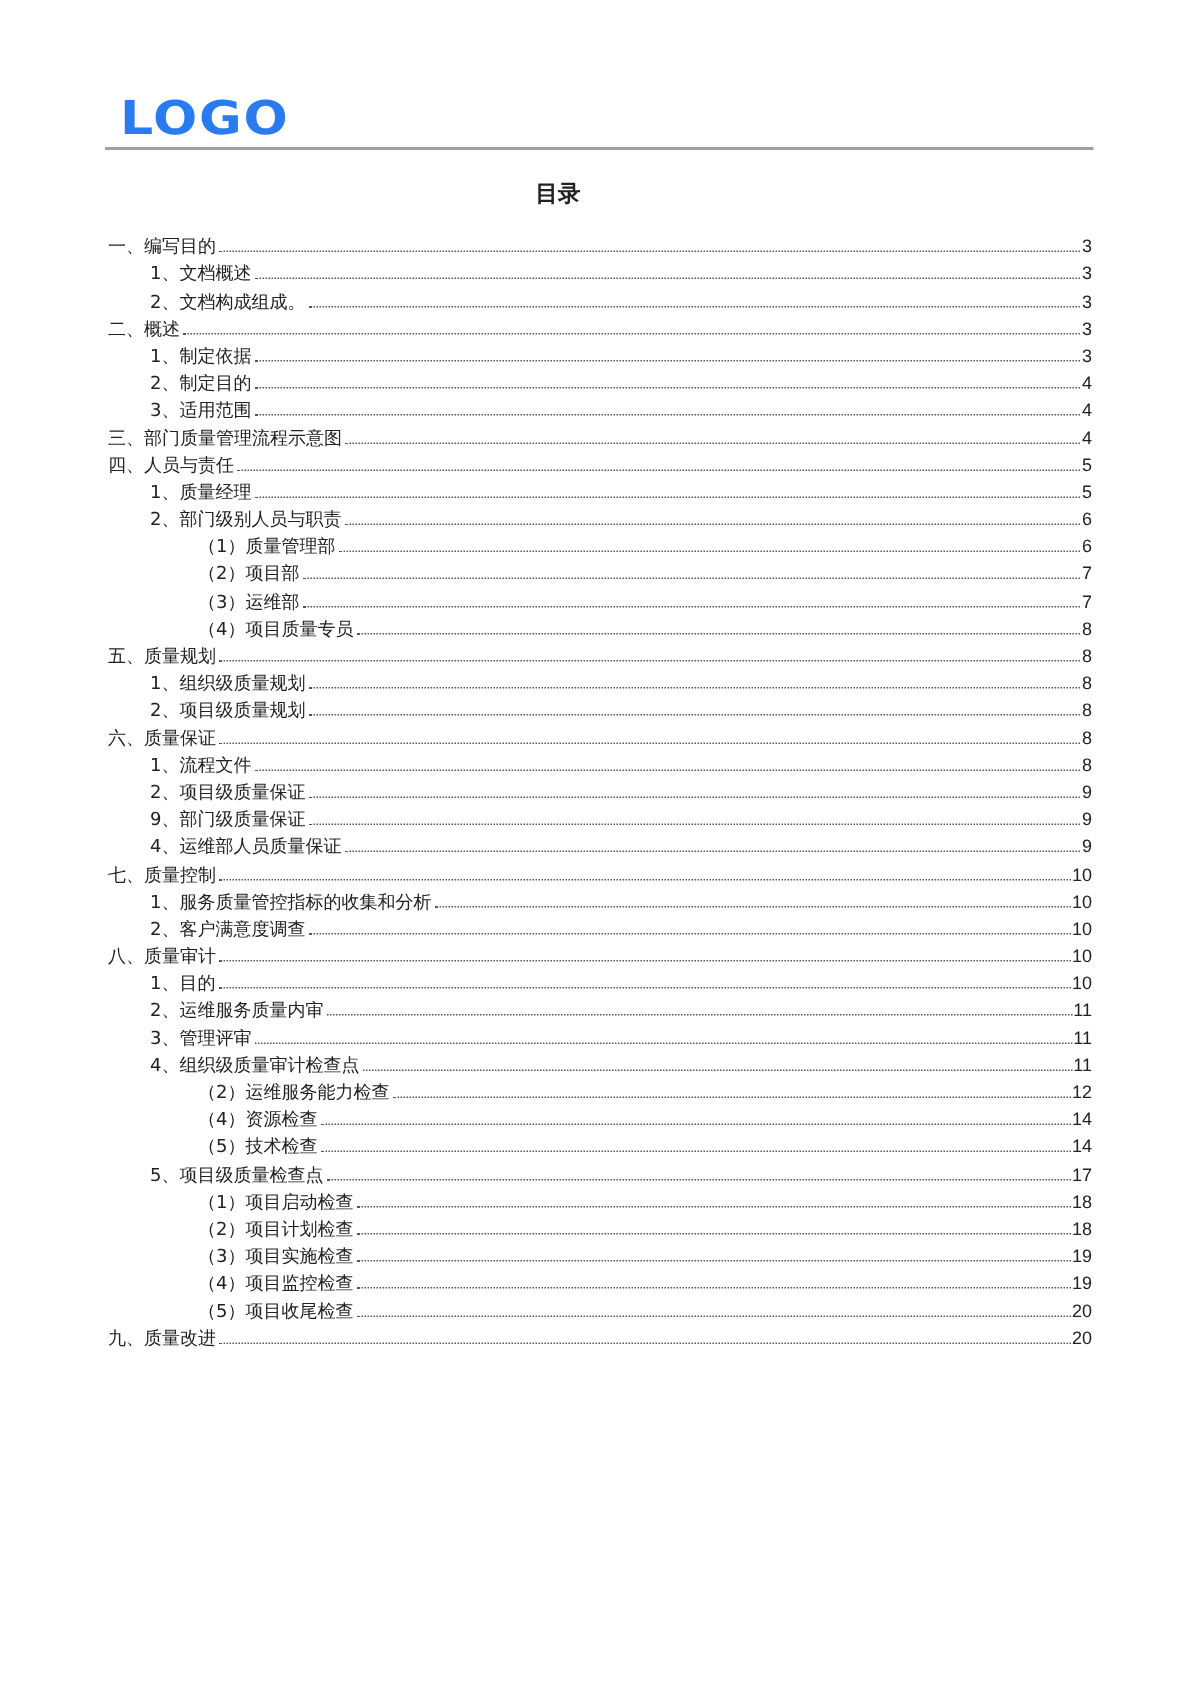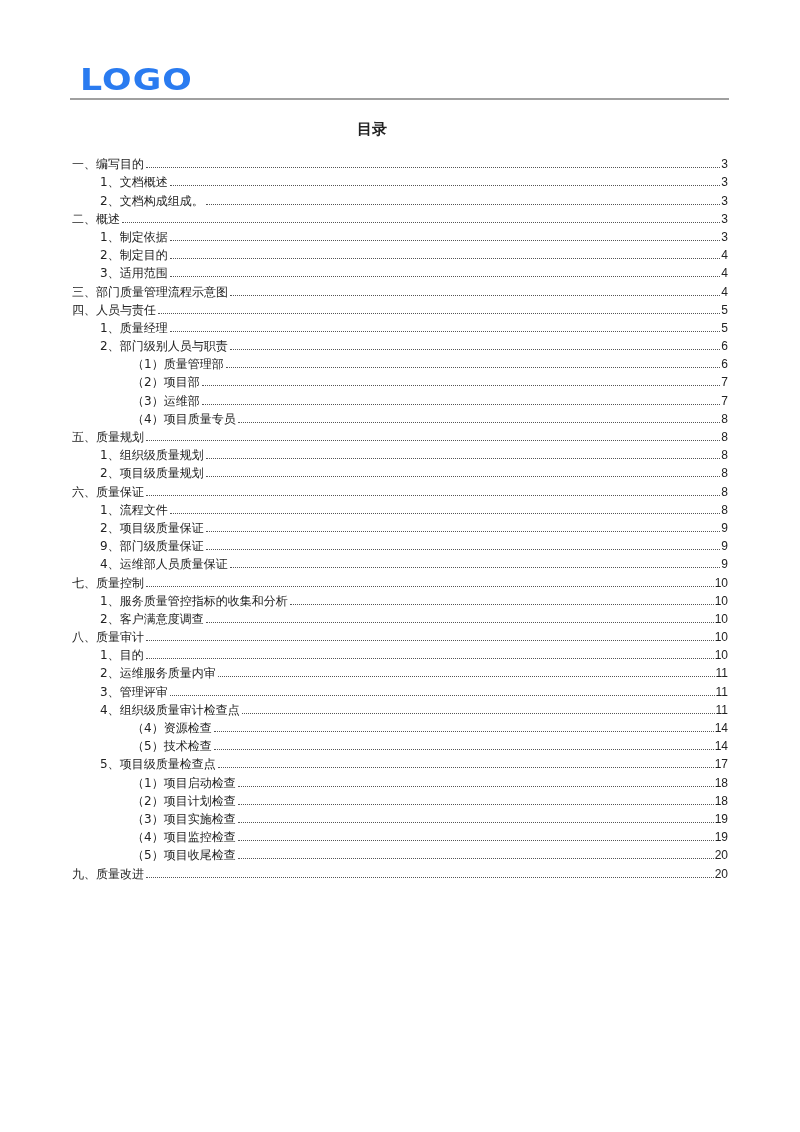--- a/index.html
+++ b/index.html
@@ -183,20 +183,25 @@
       <span class="toc-label">3、管理评审</span>
       <span class="toc-leader"></span>
       <span class="toc-page">11</span>
     </div>
     <div class="toc-row l2">
       <span class="toc-label">4、组织级质量审计检查点</span>
       <span class="toc-leader"></span>
       <span class="toc-page">11</span>
     </div>
     <div class="toc-row l3">
+      <span class="toc-label">（2）运维服务能力检查</span>
+      <span class="toc-leader"></span>
+      <span class="toc-page">12</span>
+    </div>
+    <div class="toc-row l3">
       <span class="toc-label">（4）资源检查</span>
       <span class="toc-leader"></span>
       <span class="toc-page">14</span>
     </div>
     <div class="toc-row l3">
       <span class="toc-label">（5）技术检查</span>
       <span class="toc-leader"></span>
       <span class="toc-page">14</span>
     </div>
     <div class="toc-row l2">

